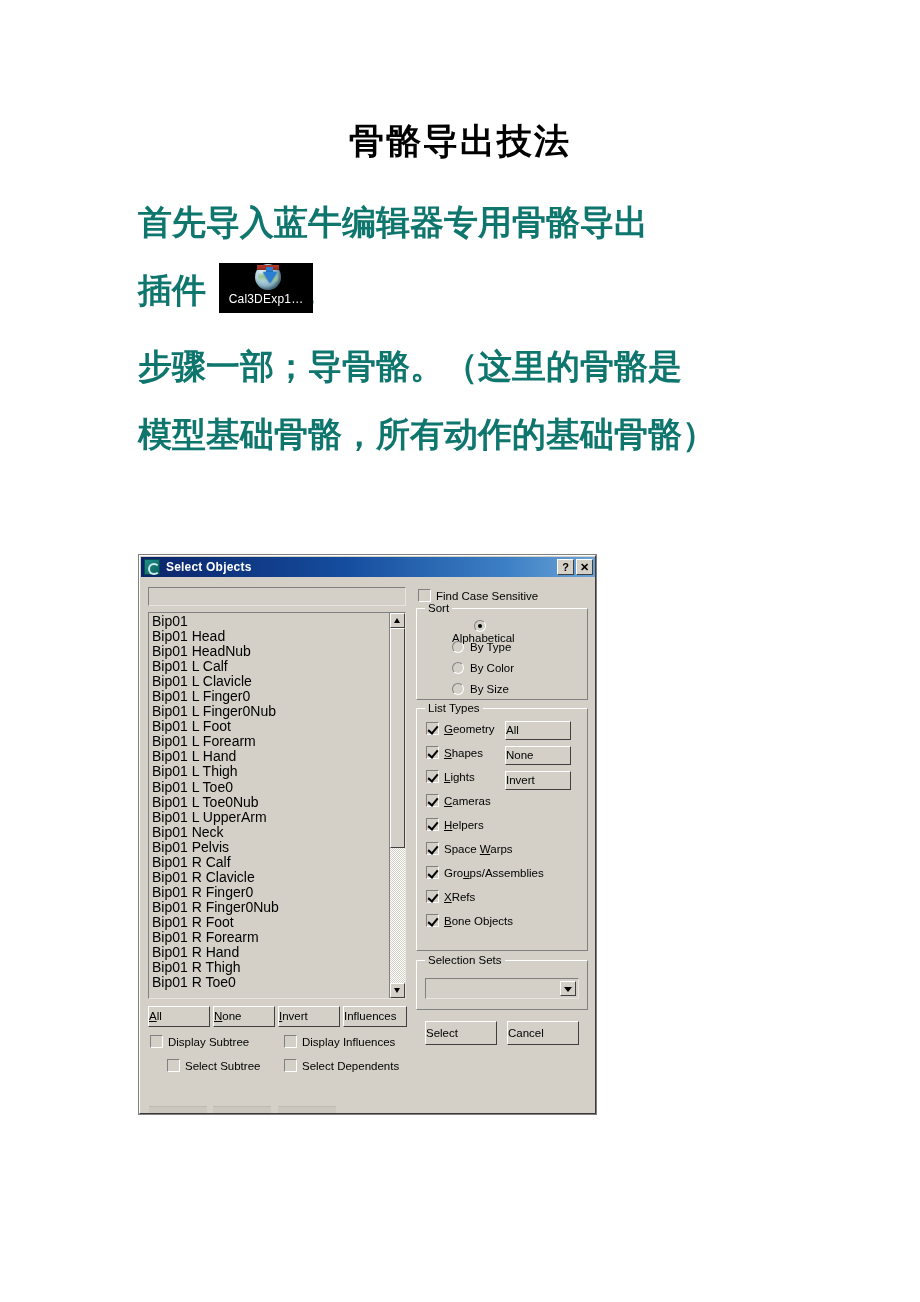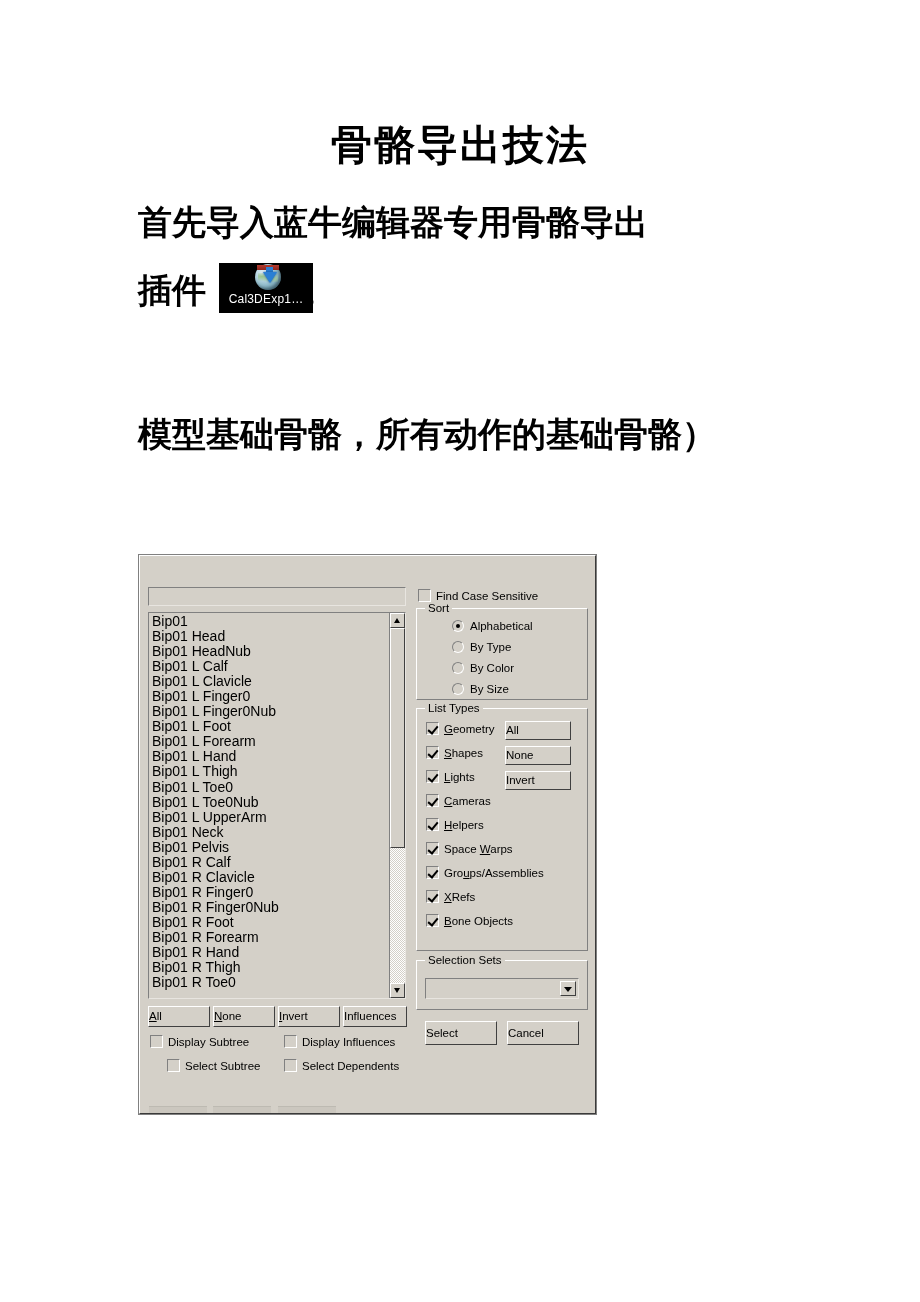--- a/index.html
+++ b/index.html
@@ -20,33 +20,33 @@
     position: absolute;
     left: 0; top: 0;
     width: 920px; height: 1302px;
   }
   .doc-title {
     position: absolute;
     left: 0; top: 118px;
     width: 920px;
     text-align: center;
     font-family: "DejaVu Serif", "Liberation Serif", serif;
-    font-size: 41px;
+    font-size: 35px;
     font-weight: 700;
     letter-spacing: 2px;
     color: #000;
     white-space: nowrap;
   }
   .doc-line {
     position: absolute;
     left: 138px;
     font-family: "DejaVu Serif", "Liberation Serif", serif;
     font-size: 34px;
     font-weight: 700;
-    color: #000000;
+    color: #0f766e;
     white-space: nowrap;
     letter-spacing: 0px;
   }
   .doc-line.l1 { top: 200px; }
   .doc-line.l2 { top: 268px; }
   .doc-line.l3 { top: 344px; }
   .doc-line.l4 { top: 412px; }
   .doc-line.l5 { top: 484px; }
   .doc-line.l6 { top: 1134px; }
 
@@ -451,32 +451,41 @@
 <div class="doc">
 
   <div class="doc-title">骨骼导出技法</div>
 
   <div class="doc-line l1">首先导入蓝牛编辑器专用骨骼导出</div>
 
   <div class="doc-line l2">
     <span>插件</span><span style="display:inline-block;width:96px;"></span><span>。</span>
   </div>
 
+  <div class="doc-line l3">步骤一部；导骨骼。（这里的骨骼是</div>
   <div class="doc-line l4">模型基础骨骼，所有动作的基础骨骼）</div>
 
   <div class="plugin-icon">
     <div class="globe"></div>
     <div class="banner"></div>
     <div class="arrow-stem"></div>
     <div class="arrow"></div>
     <div class="icon-label">Cal3DExp1…</div>
   </div>
 
   <div class="dialog">
 
+    <div class="titlebar">
+      <div class="tb-icon"></div>
+      <div class="tb-title">Select Objects</div>
+      <div class="tb-btns">
+        <div class="tb-btn">?</div>
+        <div class="tb-btn">✕</div>
+      </div>
+    </div>
 
     <div class="search-field"></div>
 
     <div class="list-wrap">
       <div class="list-items" id="list-items">
           <div class="list-item">Bip01</div>
           <div class="list-item">Bip01 Head</div>
           <div class="list-item">Bip01 HeadNub</div>
           <div class="list-item">Bip01 L Calf</div>
           <div class="list-item">Bip01 L Clavicle</div>
@@ -538,21 +547,21 @@
 
     <div class="cbx find-cbx">
       <span class="box"></span>
       <span>Find Case Sensitive</span>
     </div>
 
     <div class="group grp-sort">
       <div class="g-inner"></div>
       <div class="group-label">Sort</div>
     </div>
-    <div class="radio sel" style="left:312px; top:64px;">
+    <div class="radio sel" style="left:312px; top:64px;flex-direction:column;">
       <span class="dot"></span>
       <span>Alphabetical</span>
     </div>
     <div class="radio" style="left:312px; top:85px;">
       <span class="dot"></span>
       <span>By Type</span>
     </div>
     <div class="radio" style="left:312px; top:106px;">
       <span class="dot"></span>
       <span>By Color</span>

